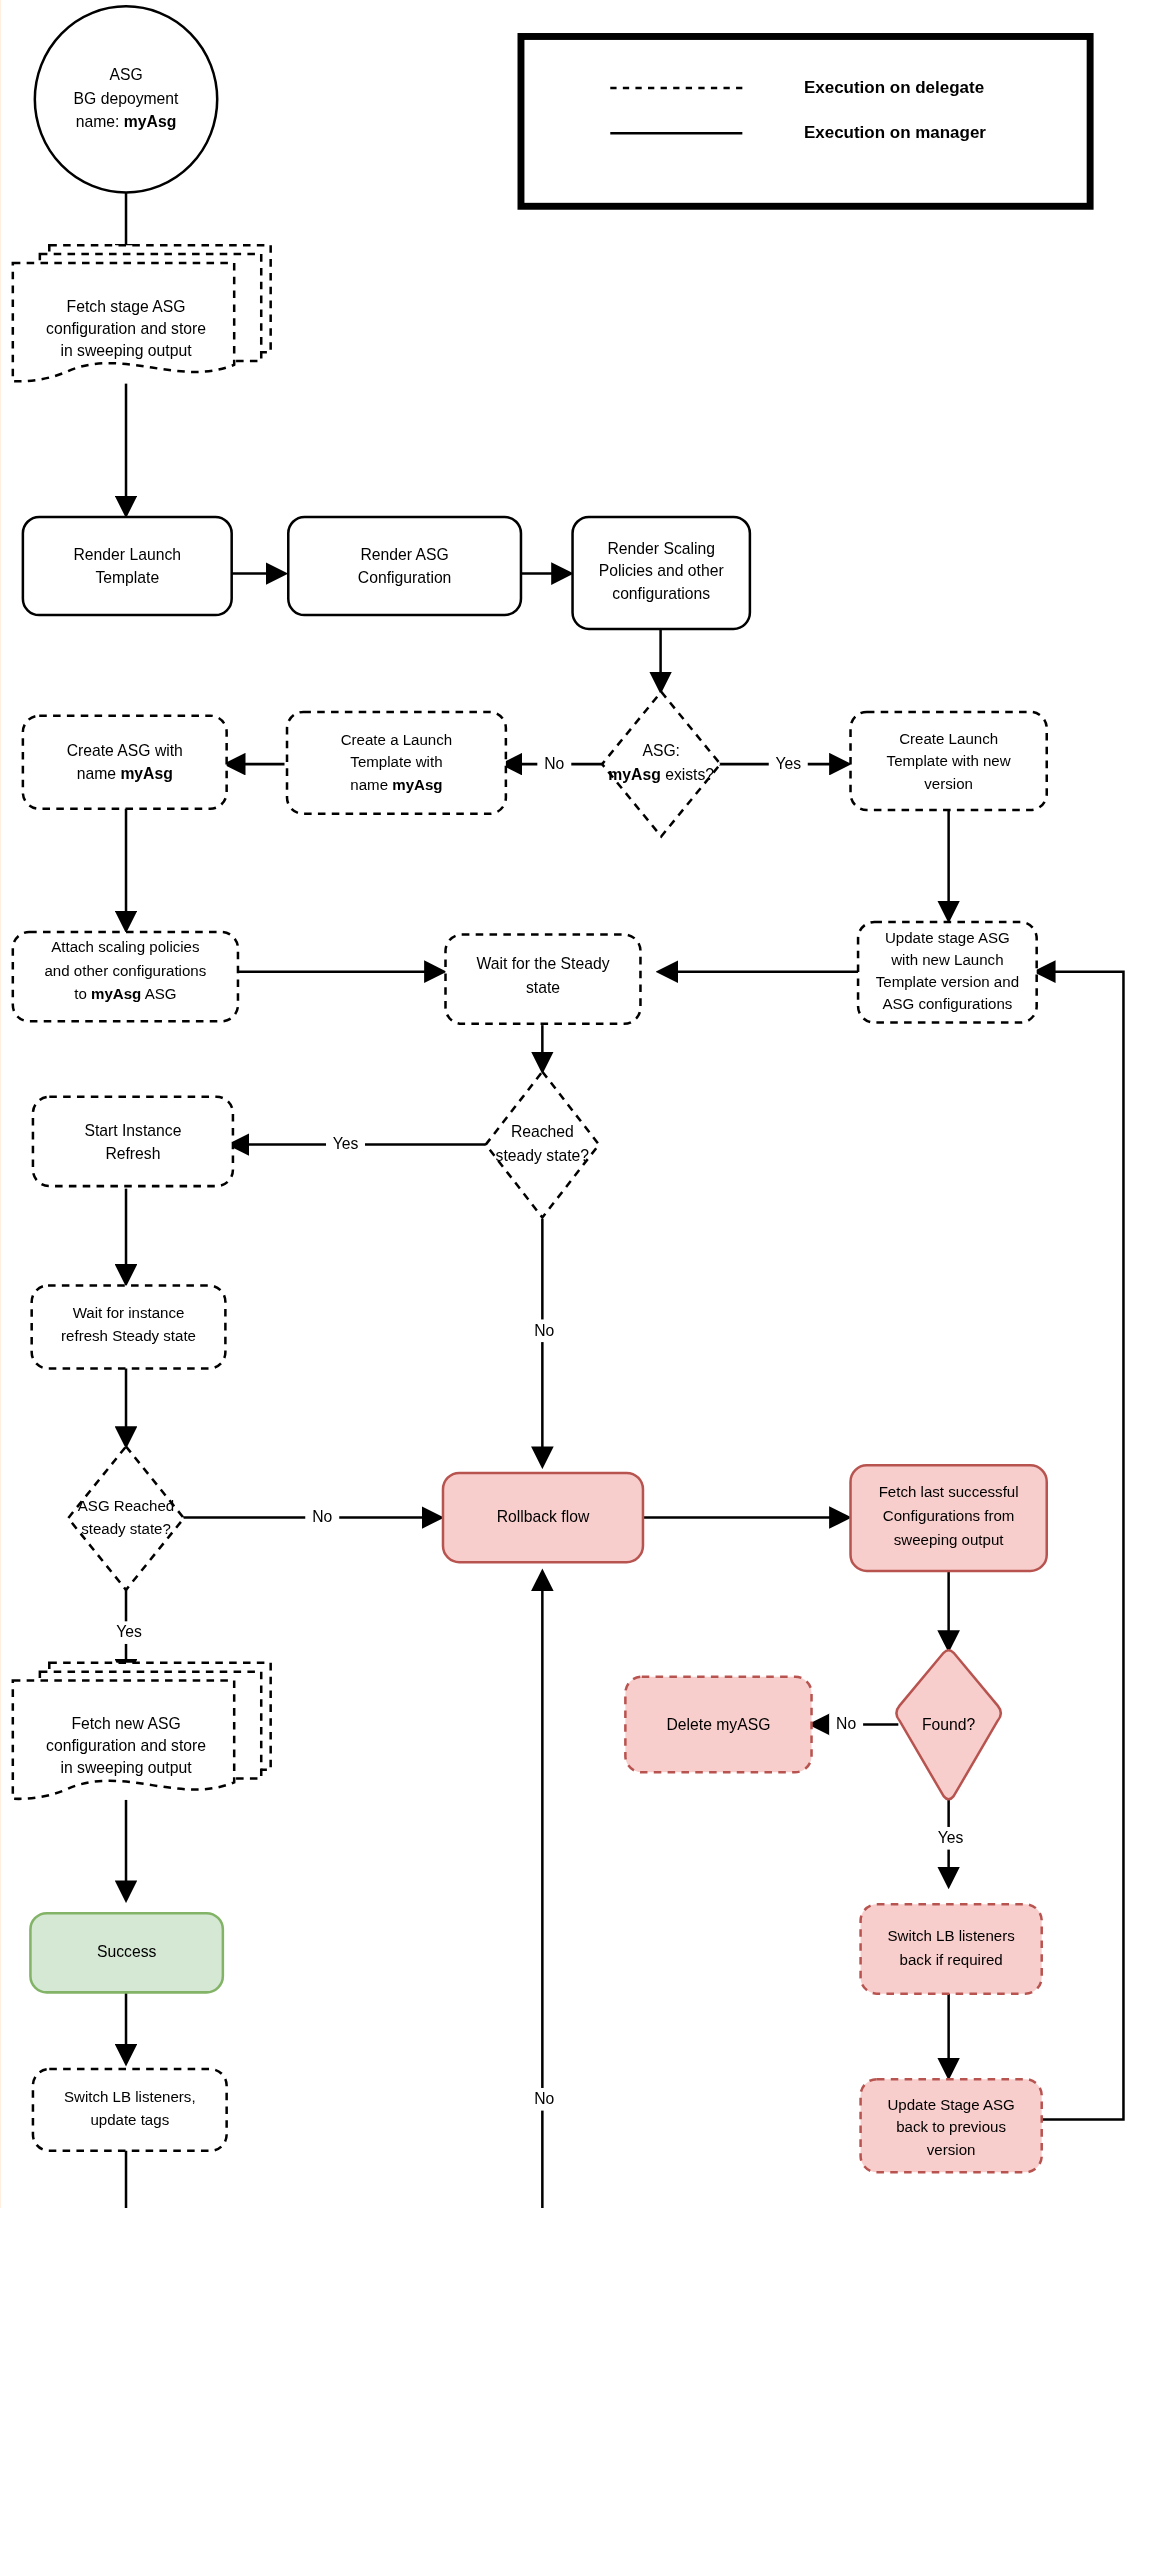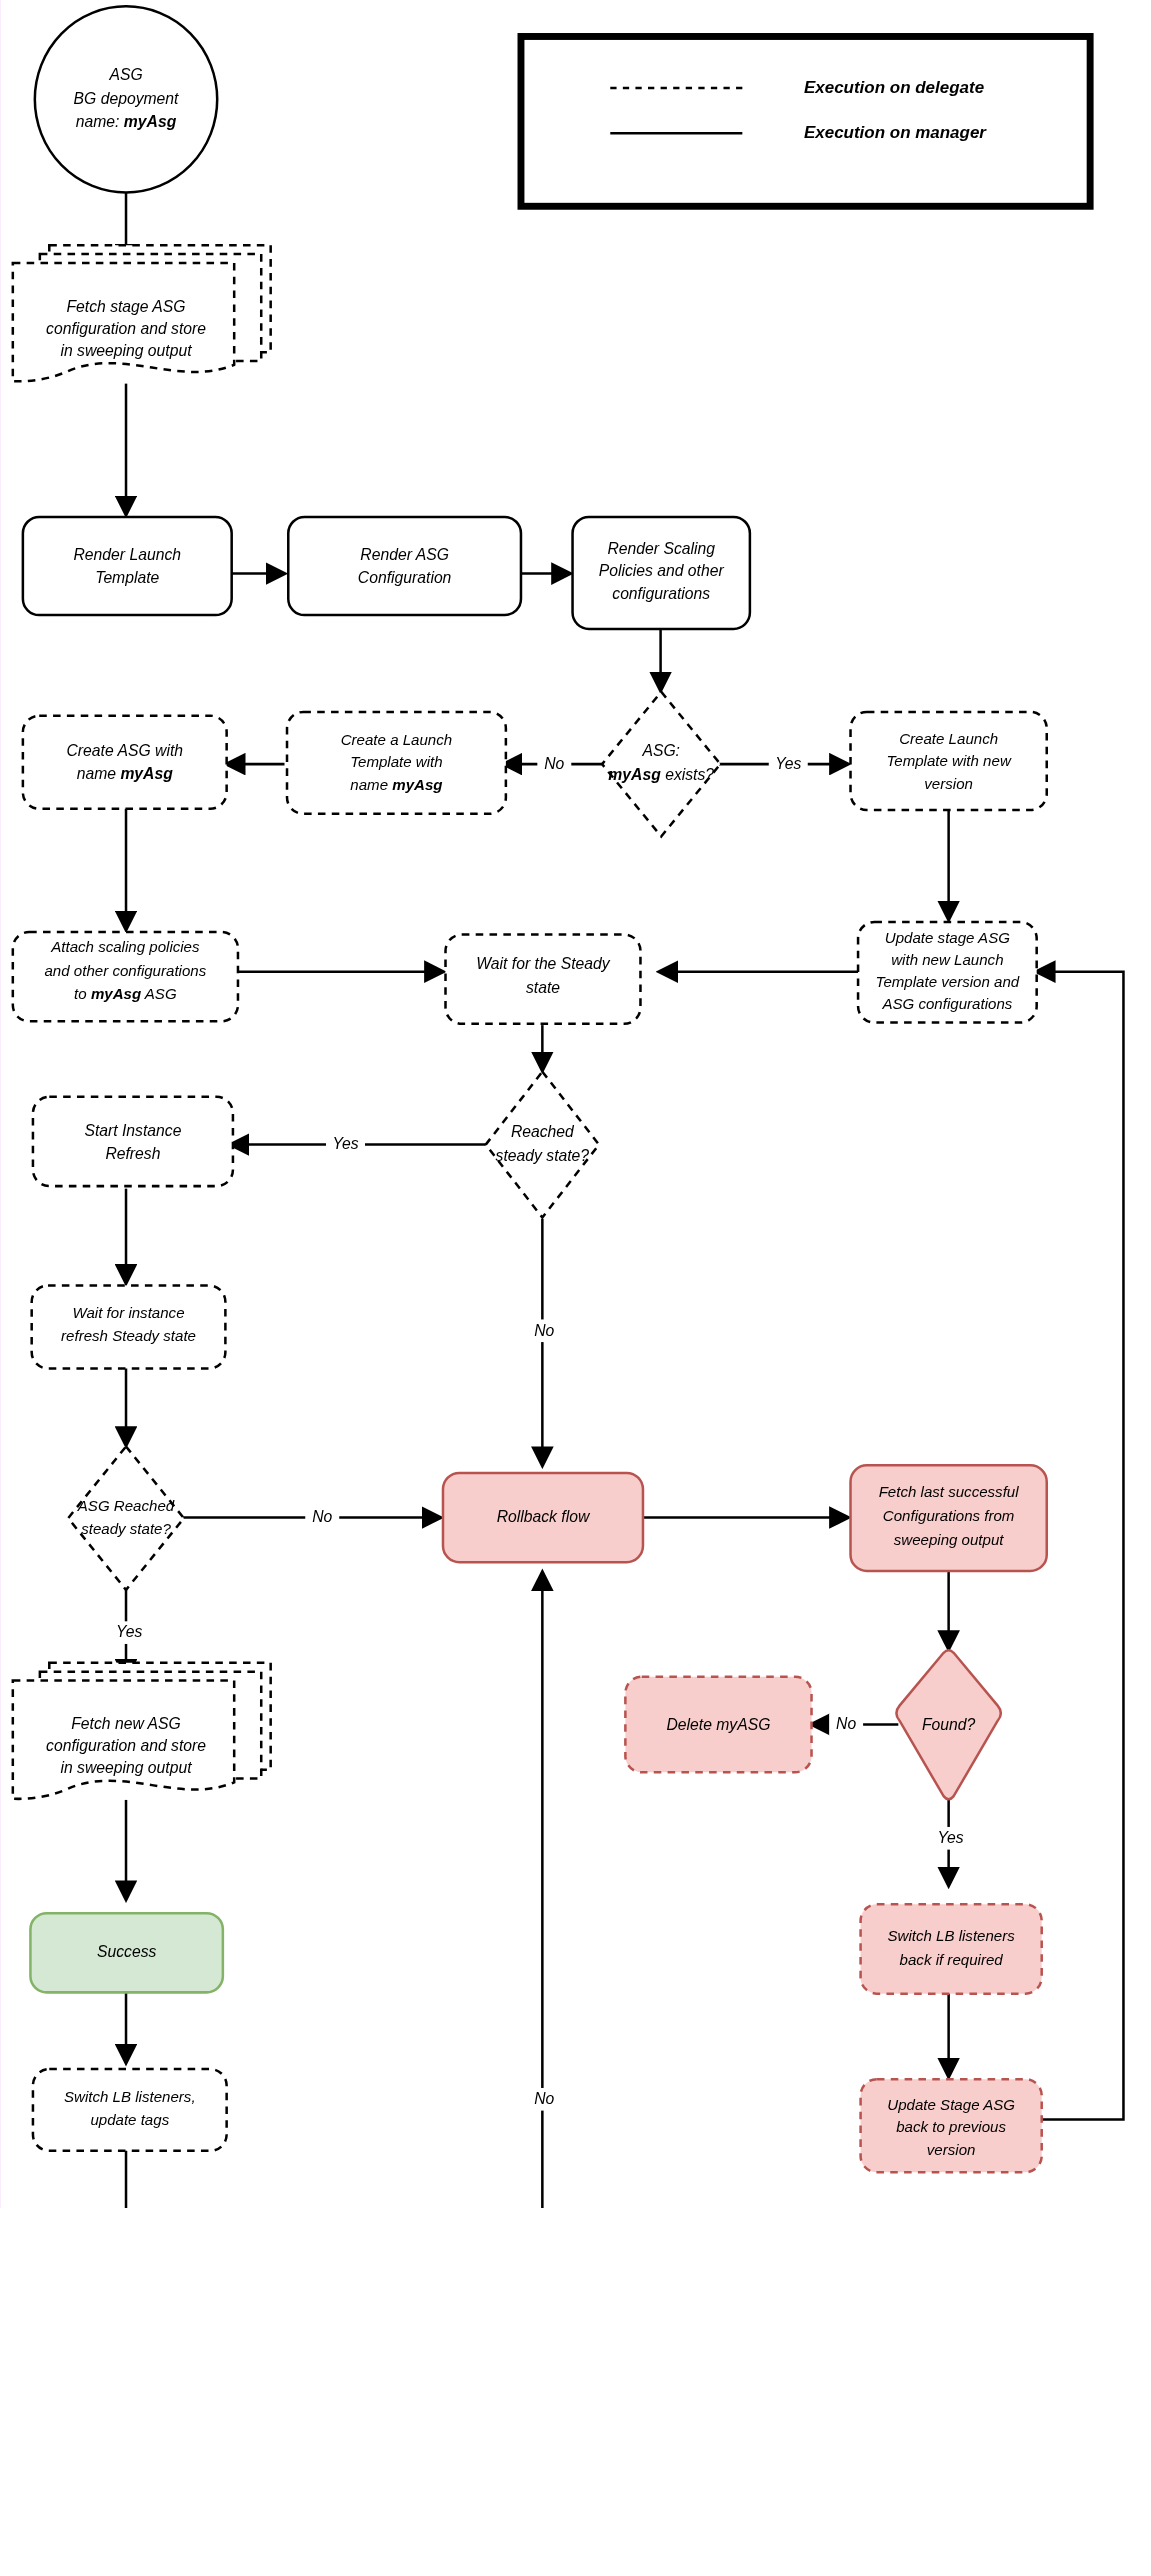--- a/index.html
+++ b/index.html
@@ -1,17 +1,17 @@
 <!DOCTYPE html>
 <html style="font-size:10px"><head>
 <meta charset="utf-8">
 <style>
   html,body{margin:0;padding:0;background:#ffffff;}
   body{font-family:"Liberation Sans", sans-serif;}
-  #canvas{position:relative;width:1152px;height:2208px;background:#f0abfc;overflow:hidden;font-style:italic;}
+  #canvas{position:relative;width:1152px;height:2208px;background:#fdba74;overflow:hidden;}
   svg{display:block;}
   .nodeText{font-family:"Liberation Sans", sans-serif;font-size:25px;fill:#000000;text-anchor:middle;dominant-baseline:middle;}
   .nodeText.small{font-size:24px;}
   .edgeLabel{font-family:"Liberation Sans", sans-serif;font-size:25px;fill:#000000;text-anchor:middle;dominant-baseline:middle;}
   .legendLabel{font-family:"Liberation Sans", sans-serif;font-size:27px;font-weight:bold;fill:#000000;text-anchor:start;dominant-baseline:middle;}
   .bold{font-weight:bold;}
 </style>
 </head>
 <body>
 

